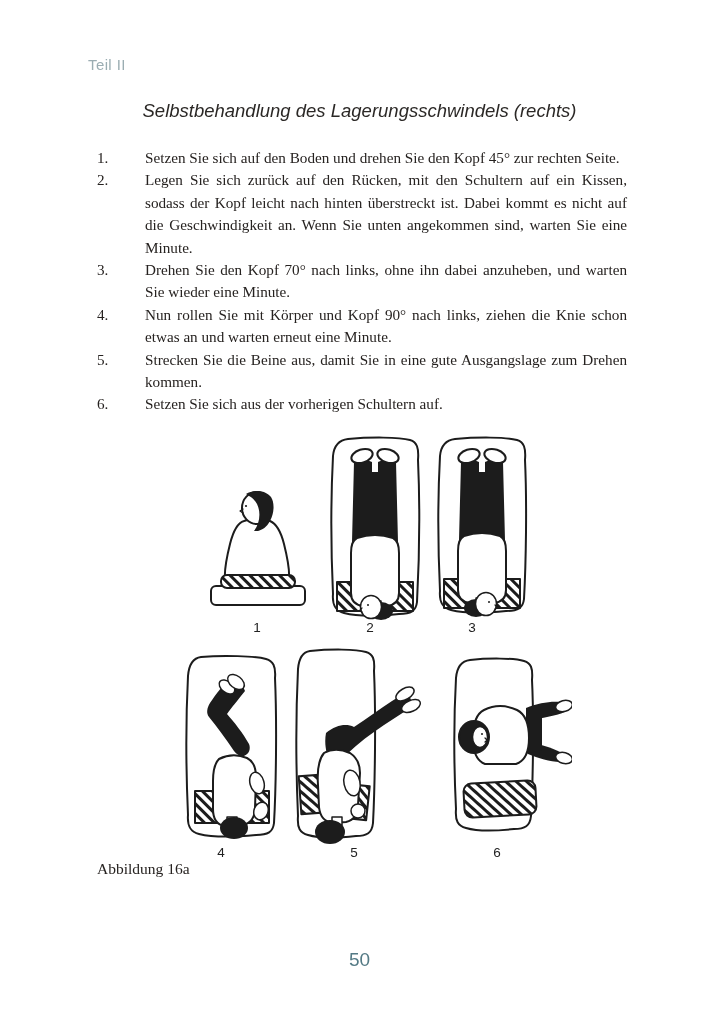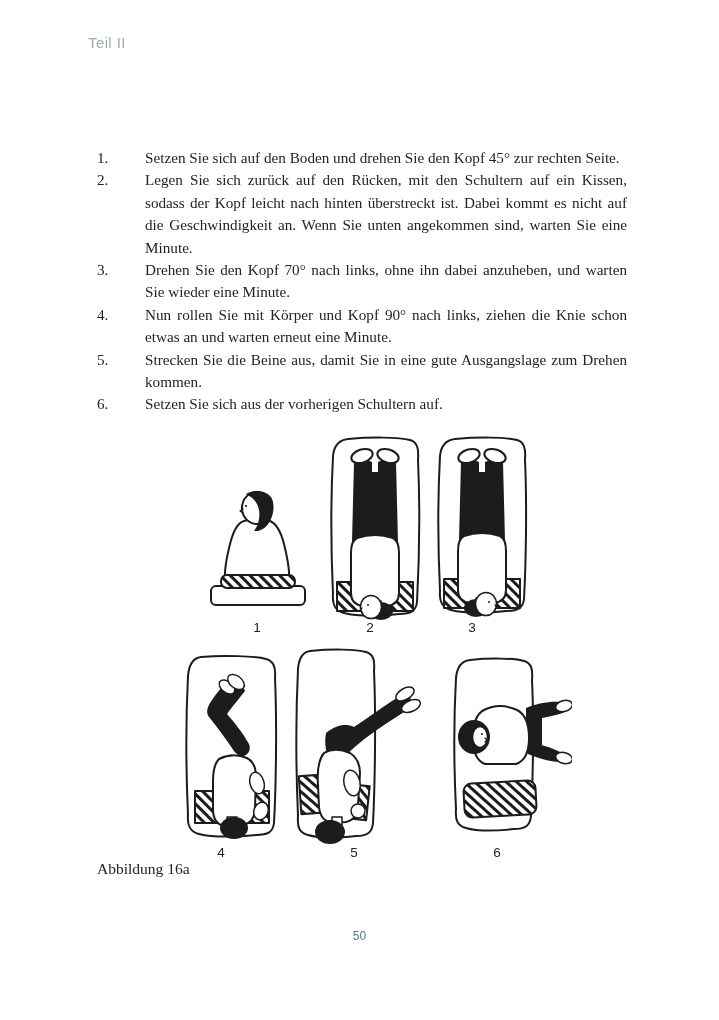--- a/index.html
+++ b/index.html
@@ -5,21 +5,21 @@
   html,body{margin:0;padding:0;background:#ffffff;}
   .page{
     position:relative;
     width:719px;height:1020px;
     background:#ffffff;
     overflow:hidden;
     font-family:"Liberation Serif", serif;
     color:var(--body-text,#262220);
   }
   .part-header{
-    position:absolute;left:88px;top:34px;
+    position:absolute;left:88px;top:56px;
     font-family:"Liberation Sans", sans-serif;
     font-size:15px;color:var(--part-header,#9badb2);
     letter-spacing:0.4px;
   }
   .title{
     position:absolute;left:0;top:100px;width:719px;
     text-align:center;margin:0;
     font-family:"Liberation Sans", sans-serif;
     font-style:italic;font-weight:normal;
     font-size:18.5px;color:#2b2826;
@@ -40,41 +40,42 @@
   }
   .caption-title{
     position:absolute;left:97px;top:860px;
     font-weight:normal;font-size:15.5px;
   }
   .caption-text{
     position:absolute;left:97px;top:884px;
     font-size:15.5px;
   }
   .page-number{
-    position:absolute;left:0;top:929px;width:719px;text-align:center;
-    font-family:"Liberation Sans", sans-serif;
-    font-size:12px;color:var(--page-number,#547a85);
+    position:absolute;left:0;top:949px;width:719px;text-align:center;
+    font-family:"Liberation Sans", sans-serif;
+    font-size:19px;color:var(--page-number,#547a85);
   }
 </style>
 </head>
 <body>
 
 <svg width="0" height="0" style="position:absolute" aria-hidden="true">
   <defs>
     <pattern id="hatch" width="7" height="7" patternUnits="userSpaceOnUse" patternTransform="rotate(-45)">
       <rect width="7" height="7" fill="#ffffff"></rect>
       <rect width="3" height="7" fill="#1c1c1c"></rect>
     </pattern>
   </defs>
 </svg>
 
 <div class="page">
 
   <div class="part-header">Teil II</div>
 
+  <h1 class="title">Selbstbehandlung des Lagerungsschwindels (rechts)</h1>
 
   <div class="instructions">
     <div class="instruction">
       <span class="num">1.</span>
       <span class="txt">Setzen Sie sich auf den Boden und drehen Sie den Kopf 45° zur rechten Seite.</span>
     </div>
     <div class="instruction">
       <span class="num">2.</span>
       <span class="txt">Legen Sie sich zurück auf den Rücken, mit den Schultern auf ein Kissen, sodass der Kopf leicht nach hinten überstreckt ist. Dabei kommt es nicht auf die Geschwin­digkeit an. Wenn Sie unten angekommen sind, warten Sie eine Minute.</span>
     </div>

